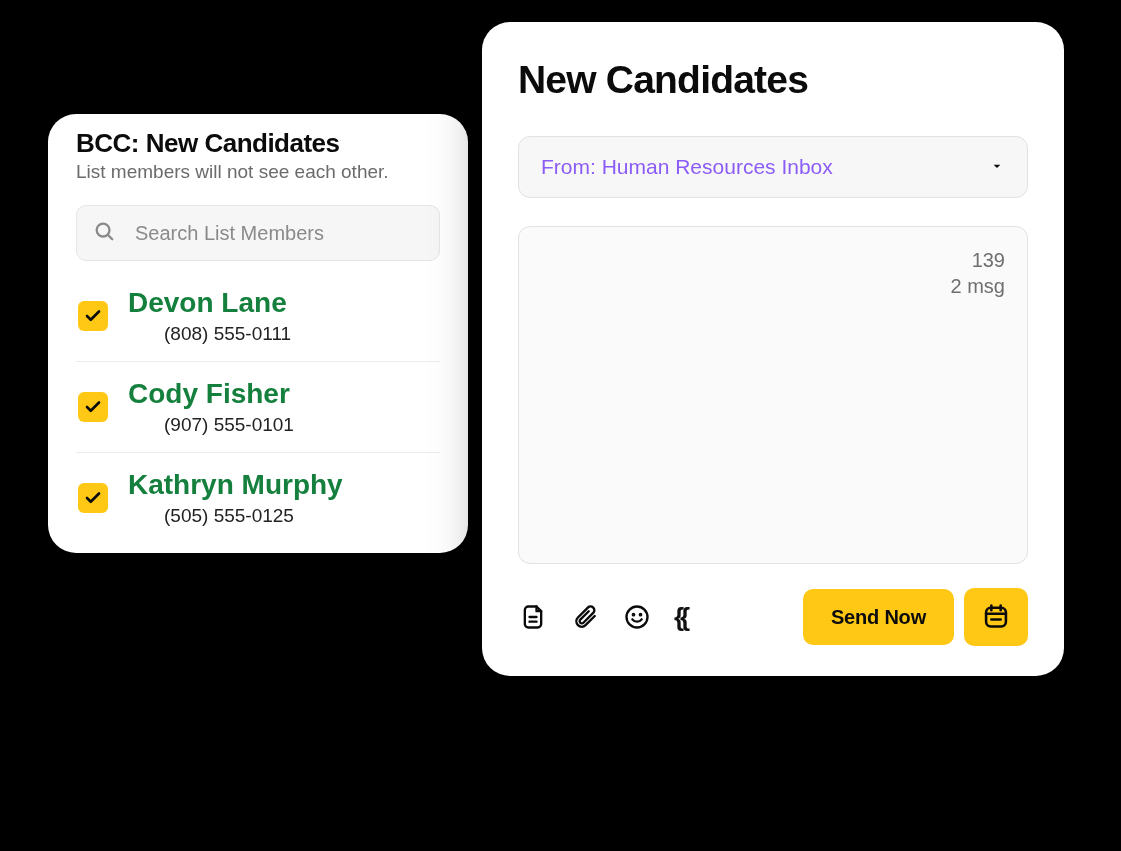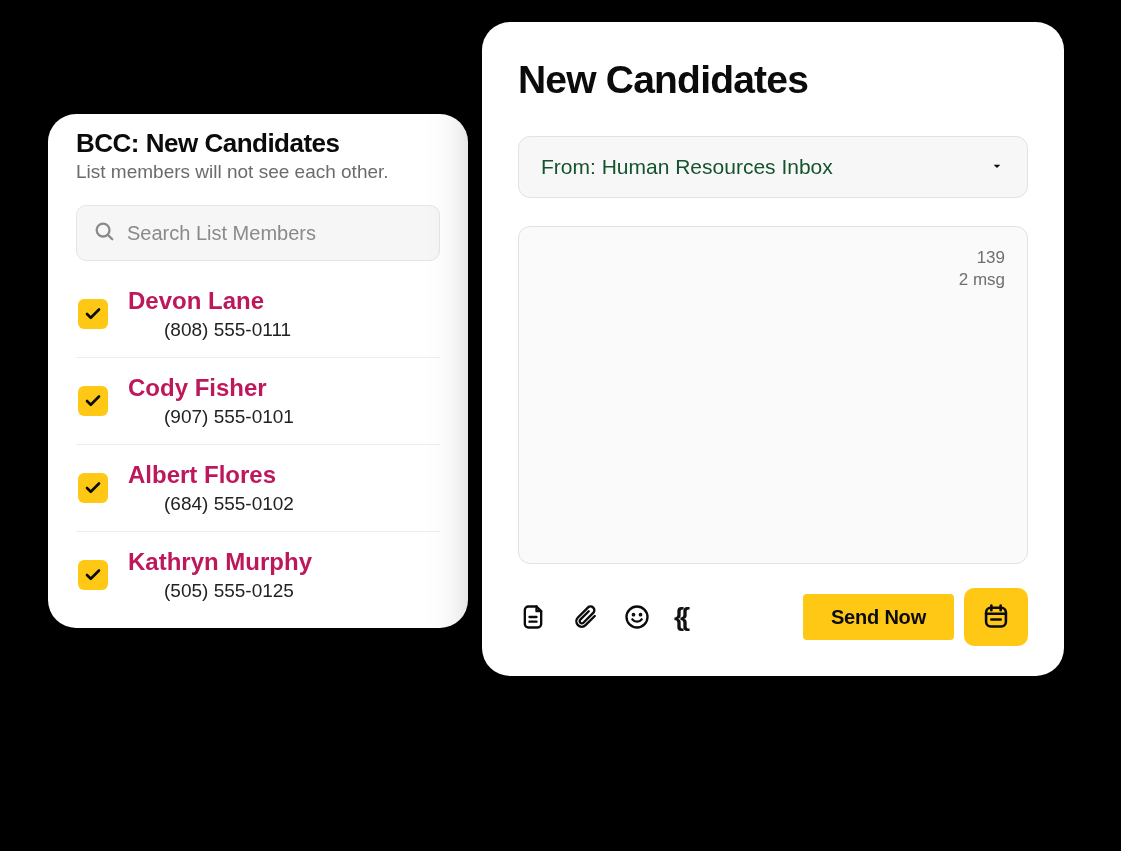--- a/index.html
+++ b/index.html
@@ -37,20 +37,21 @@
   }
   .search-wrap {
     margin-top: 22px;
     display: flex;
     align-items: center;
     background: #f6f6f6;
     border: 1px solid #e5e5e5;
     border-radius: 10px;
     height: 56px;
     padding: 0 16px;
+    gap: 8px;
   }
   .search-wrap svg { flex: 0 0 auto; }
   .search-input {
     border: none;
     background: transparent;
     font-size: 20px;
     color: #333;
     margin-left: 12px;
     width: 100%;
     outline: none;
@@ -73,23 +74,23 @@
     background: #ffc815;
     display: flex;
     align-items: center;
     justify-content: center;
     margin-right: 20px;
     margin-left: 2px;
     flex: 0 0 auto;
   }
   .chk svg { display: block; }
   .member-info .name {
-    font-size: 24px;
+    font-size: 28px;
     font-weight: 700;
-    color: #be185d;
+    color: #15803d;
   }
   .member-info .phone {
     font-size: 19px;
     color: #222;
     margin-top: 4px;
     margin-left: 36px;
   }
 
   
   .card-right {
@@ -108,21 +109,21 @@
     margin-top: 34px;
     height: 62px;
     border: 1px solid #e2e2e2;
     background: #f7f7f7;
     border-radius: 12px;
     display: flex;
     align-items: center;
     justify-content: space-between;
     padding: 0 22px;
     font-size: 21px;
-    color: #14532d;
+    color: #8b5cf6;
     cursor: pointer;
   }
   .msg-box {
     margin-top: 28px;
     border: 1px solid #e2e2e2;
     background: #fafafa;
     border-radius: 12px;
     height: 338px;
     padding: 20px 22px 12px 22px;
     position: relative;
@@ -131,21 +132,21 @@
   }
   .msg-text {
     font-size: 22px;
     color: #111;
     line-height: 1.35;
     flex: 1;
   }
   .msg-meta {
     text-align: right;
     color: #6f6f6f;
-    font-size: 17px;
+    font-size: 20px;
     line-height: 1.3;
   }
   .toolbar {
     margin-top: 24px;
     display: flex;
     align-items: center;
   }
   .tool-icons {
     display: flex;
     align-items: center;
@@ -163,22 +164,22 @@
     font-size: 26px;
     font-weight: 700;
     letter-spacing: -4px;
     color: #111;
     cursor: pointer;
   }
   .spacer { flex: 1; }
   .btn-send {
     background: #ffc815;
     border: none;
-    border-radius: 4px;
-    height: 46px;
+    border-radius: 10px;
+    height: 56px;
     padding: 0 28px;
     font-size: 20px;
     font-weight: 800;
     color: #0b0b0b;
     cursor: pointer;
     letter-spacing: -0.2px;
   }
   .btn-schedule {
     background: #ffc815;
     border: none;
@@ -223,31 +224,20 @@
     </div>
     <div class="member-row">
       <div class="chk">
         <svg width="18" height="18" viewBox="0 0 24 24" fill="none" stroke="#0b0b0b" stroke-width="3.5" stroke-linecap="round" stroke-linejoin="round">
             <polyline points="20 6 9 17 4 12"></polyline>
           </svg>
       </div>
       <div class="member-info">
         <div class="name">Cody Fisher</div>
         <div class="phone">(907) 555-0101</div>
-      </div>
-    </div>
-    <div class="member-row">
-      <div class="chk">
-        <svg width="18" height="18" viewBox="0 0 24 24" fill="none" stroke="#0b0b0b" stroke-width="3.5" stroke-linecap="round" stroke-linejoin="round">
-            <polyline points="20 6 9 17 4 12"></polyline>
-          </svg>
-      </div>
-      <div class="member-info">
-        <div class="name">Albert Flores</div>
-        <div class="phone">(684) 555-0102</div>
       </div>
     </div>
     <div class="member-row">
       <div class="chk">
         <svg width="18" height="18" viewBox="0 0 24 24" fill="none" stroke="#0b0b0b" stroke-width="3.5" stroke-linecap="round" stroke-linejoin="round">
             <polyline points="20 6 9 17 4 12"></polyline>
           </svg>
       </div>
       <div class="member-info">
         <div class="name">Kathryn Murphy</div>

